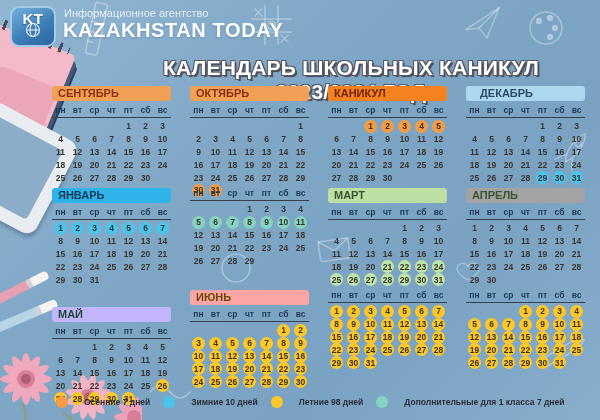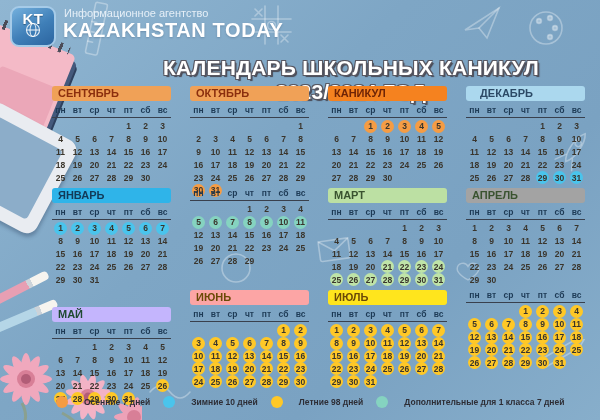--- a/index.html
+++ b/index.html
@@ -1263,21 +1263,20 @@
         </span>
         <span class="cell">
           <span class="num" style="background: rgb(255, 200, 39);">29</span>
         </span>
         <span class="cell">
           <span class="num" style="background: rgb(255, 200, 39);">30</span>
         </span>
       </div>
     </div>
     <div class="month">
-      <div class="month-title" style="background: rgb(255, 229, 29); color: rgb(107, 74, 7);">ИЮЛЬ</div>
       <div class="week">
         <span>пн</span>
         <span>вт</span>
         <span>ср</span>
         <span>чт</span>
         <span>пт</span>
         <span>сб</span>
         <span>вс</span>
       </div>
       <div class="dates">

